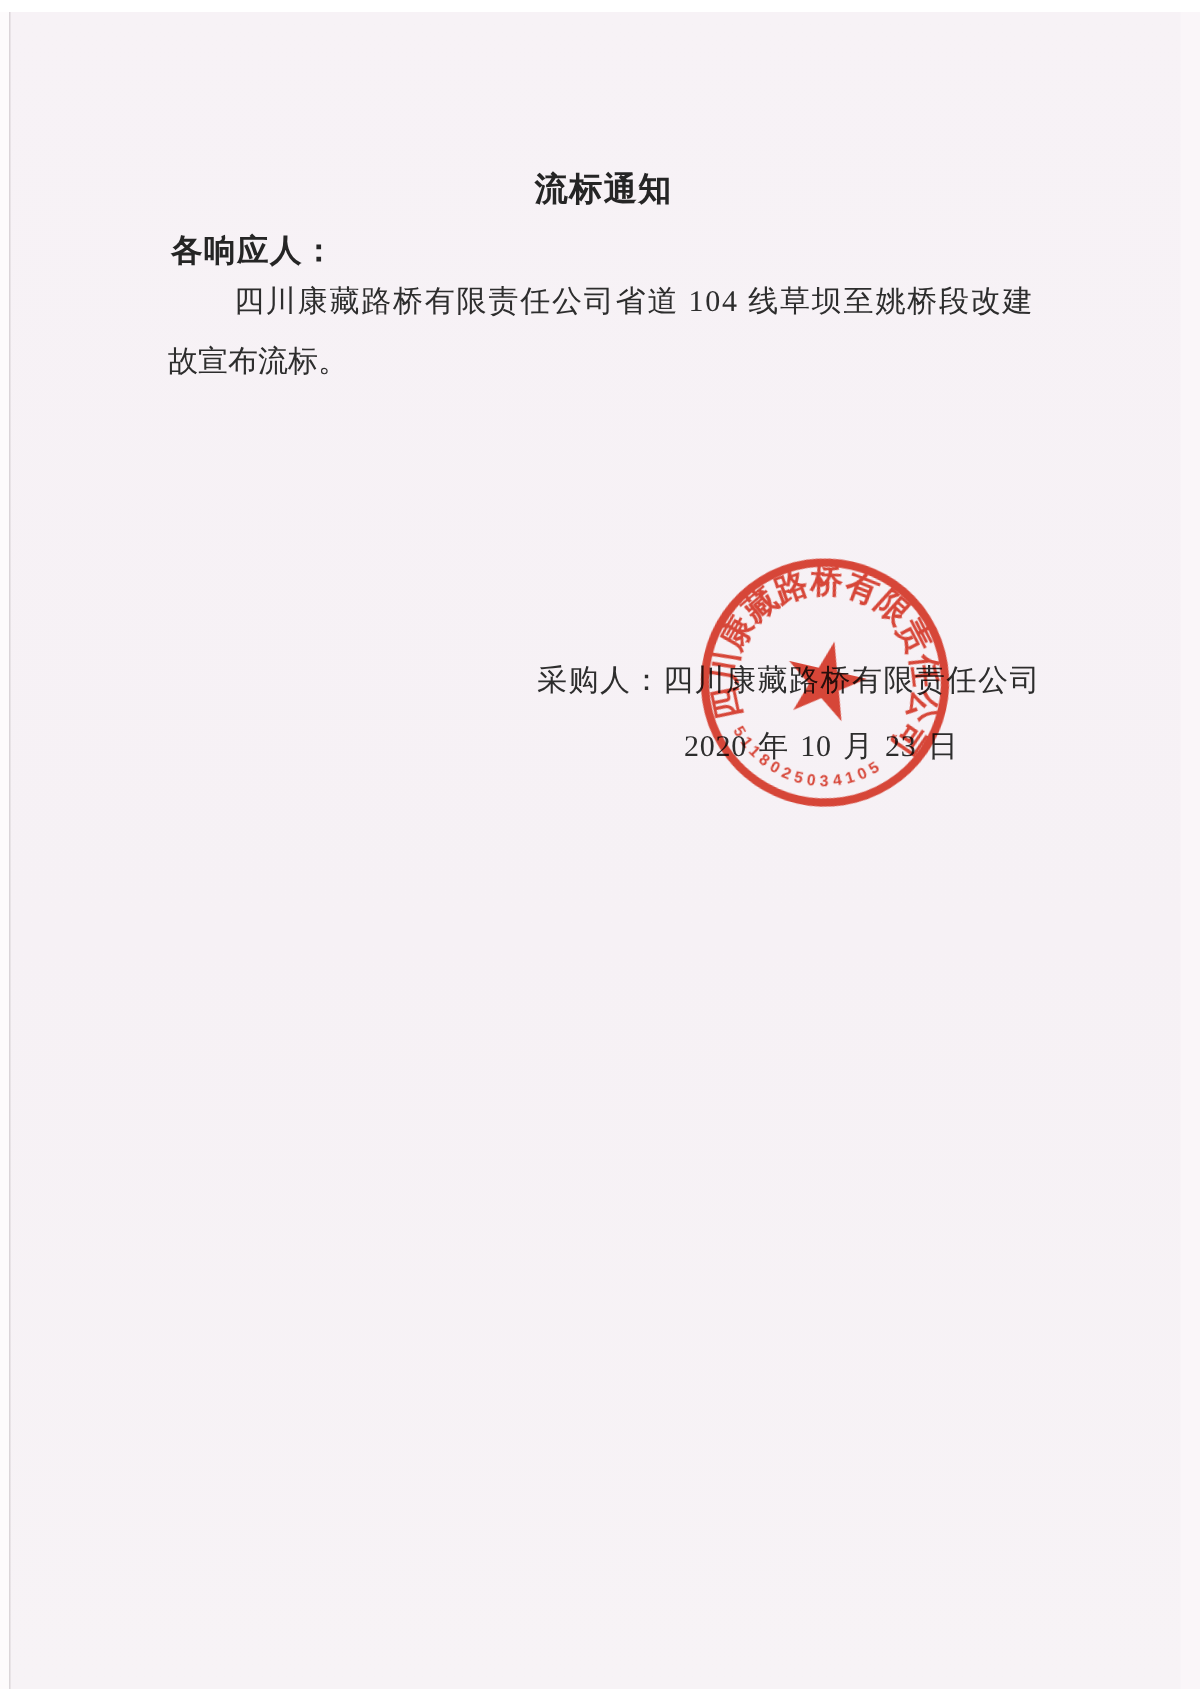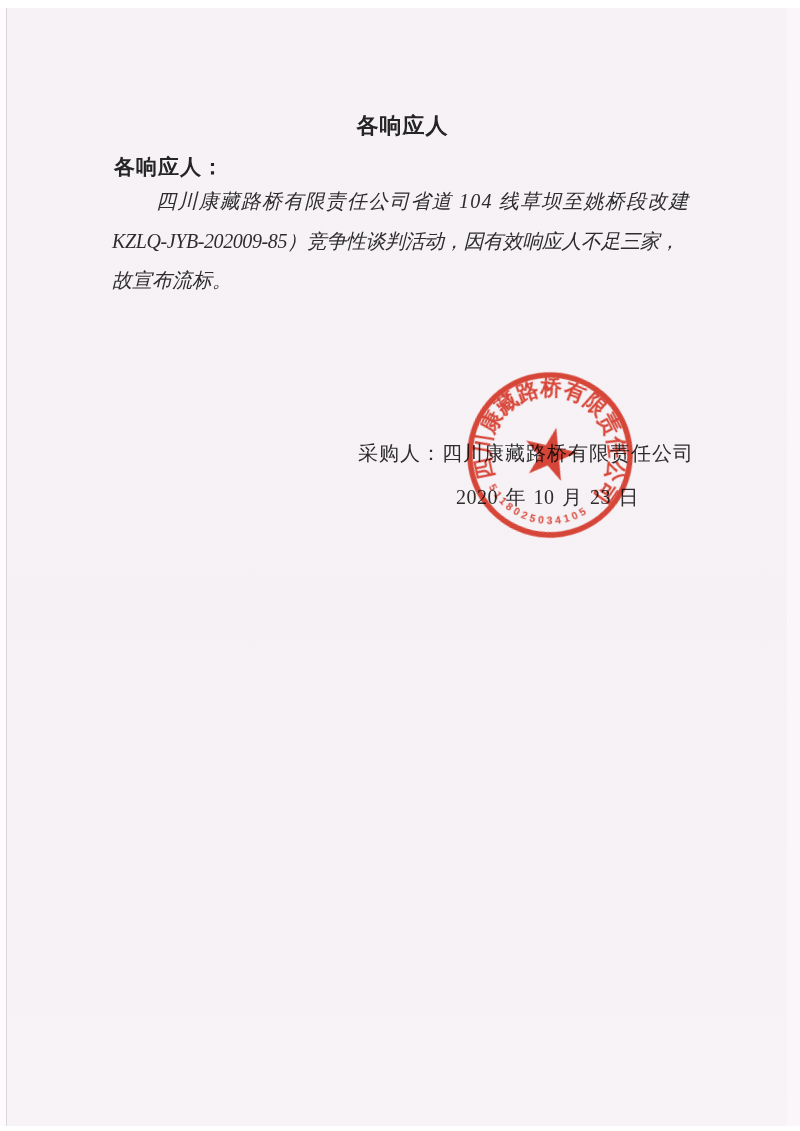--- a/index.html
+++ b/index.html
@@ -28,21 +28,21 @@
     position:absolute;left:0;top:111px;width:581px;
     text-align:center;font-size:22px;font-weight:bold;letter-spacing:1px;color:#252525;
   }
   .salutation{
     position:absolute;left:2px;top:153px;
     font-size:21px;font-weight:bold;letter-spacing:1px;color:#252525;text-align:center;
   }
   .body-block{position:absolute;left:0;top:182px;width:581px;}
   .body-line{
     height:39.5px;line-height:39.5px;white-space:nowrap;overflow:visible;
-    font-size:20px;color:#2d2d2d;font-style:italic;
+    font-size:20px;color:#2d2d2d;
   }
   .body-line.indent{padding-left:44px;letter-spacing:1.2px;}
   .body-line.spread{letter-spacing:5px;}
   .body-line.tight{letter-spacing:-0.4px;}
 
   .sig-line{
     position:absolute;left:246px;top:440px;
     font-size:20px;letter-spacing:1px;color:#2d2d2d;white-space:nowrap;
   }
   .date-line{
@@ -66,26 +66,25 @@
 
 <div class="screen">
   <div class="paper"></div>
   <div class="edge-left-white"></div>
   <div class="edge-left-line"></div>
   <div class="edge-right-light"></div>
   <div class="edge-top-white"></div>
   <div class="edge-bottom-white"></div>
 
   <div class="content">
-    <div class="doc-title">各响应人</div>
+    <div class="doc-title">流标通知</div>
     <div class="salutation">各响应人：</div>
 
     <div class="body-block">
       <div class="body-line indent">四川康藏路桥有限责任公司省道 104 线草坝至姚桥段改建</div>
-      <div class="body-line tight">KZLQ-JYB-202009-85）竞争性谈判活动，因有效响应人不足三家，</div>
       <div class="body-line">故宣布流标。</div>
     </div>
 
     <div class="sig-line">采购人：四川康藏路桥有限责任公司</div>
     <div class="date-line">2020 年 10 月 23 日</div>
   </div>
 
   <div class="seal">
     <svg viewBox="0 0 200 200">
       <defs>

